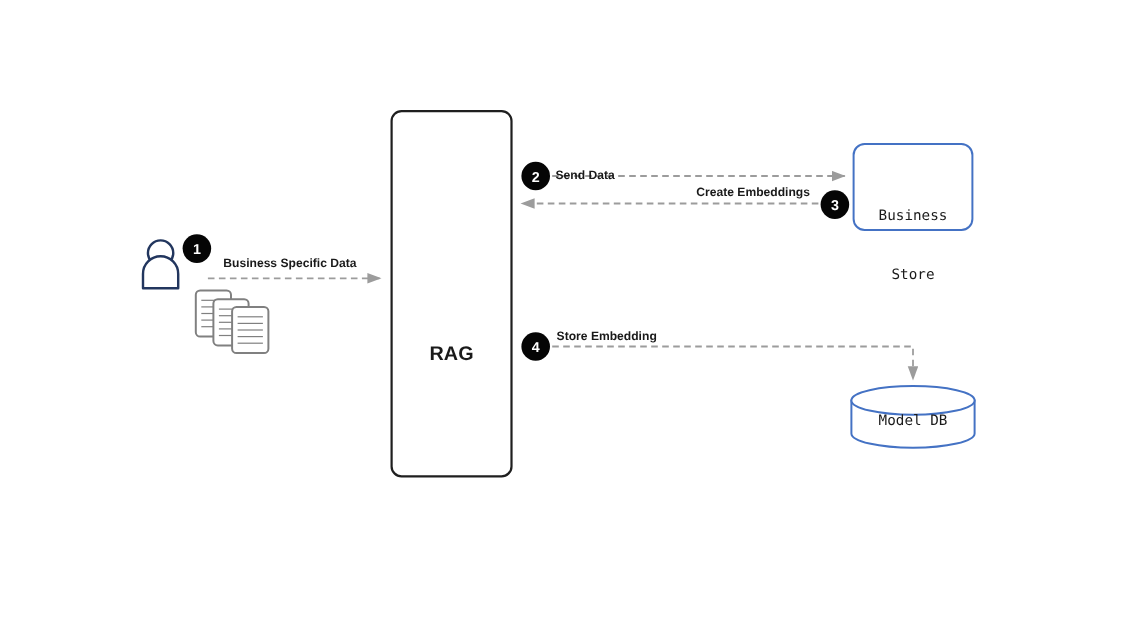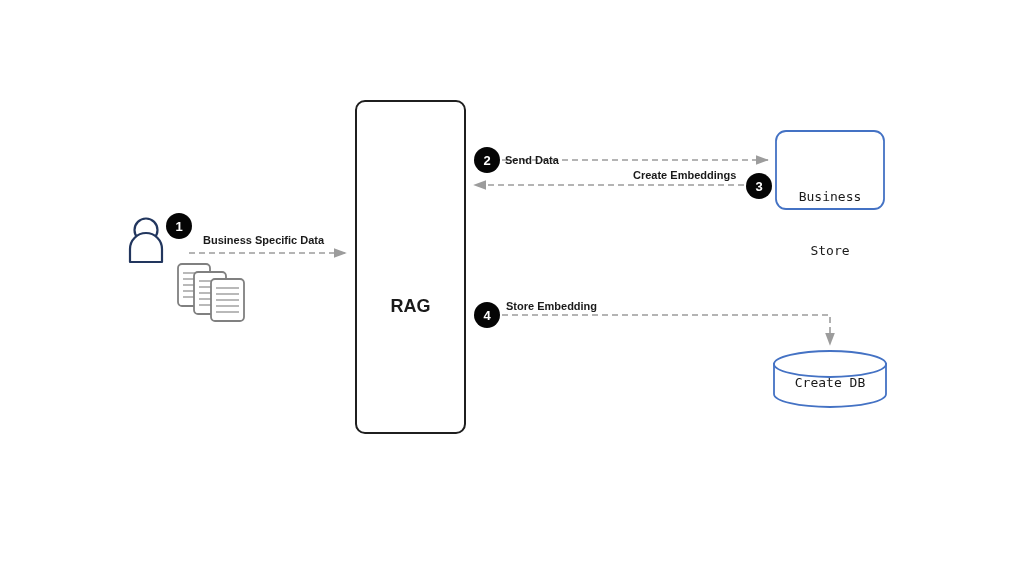--- a/index.html
+++ b/index.html
@@ -89,30 +89,30 @@
 
     <line x1="189" y1="253" x2="346" y2="253" stroke="#9C9C9C" stroke-width="1.6" stroke-dasharray="6 4" marker-end="url(#arrowGray)"></line>
 
     <line x1="502" y1="160" x2="768" y2="160" stroke="#9C9C9C" stroke-width="1.6" stroke-dasharray="6 4" marker-end="url(#arrowGray)"></line>
 
     <line x1="744" y1="185" x2="474" y2="185" stroke="#9C9C9C" stroke-width="1.6" stroke-dasharray="6 4" marker-end="url(#arrowGray)"></line>
 
     <path d="M502,315 L830,315 L830,345" fill="none" stroke="#9C9C9C" stroke-width="1.6" stroke-dasharray="6 4" marker-end="url(#arrowGray)"></path>
   </svg>
 
-  <div class="node-label rag-label" style="left:356px;top:241px;width:109px;">
+  <div class="node-label rag-label" style="left:356px;top:256px;width:109px;">
     <div>RAG</div>
   </div>
 
   <div class="node-label mono-label" style="left:776px;top:152px;width:108px;">
     <div>Business</div>
     <div>Store</div>
   </div>
 
-  <div class="node-label mono-label" style="left:774px;top:374px;width:112px;">Create DB</div>
+  <div class="node-label mono-label" style="left:774px;top:374px;width:112px;">Model DB</div>
 
   <div class="edge-label" style="left:203px;top:234px;">Business Specific Data</div>
   <div class="edge-label" style="left:505px;top:154px;">Send Data</div>
   <div class="edge-label" style="left:633px;top:169px;">Create Embeddings</div>
   <div class="edge-label" style="left:506px;top:300px;">Store Embedding</div>
 
   <div class="badge" style="left:166px;top:213px;">1</div>
   <div class="badge" style="left:474px;top:147px;">2</div>
   <div class="badge" style="left:746px;top:173px;">3</div>
   <div class="badge" style="left:474px;top:302px;">4</div>

